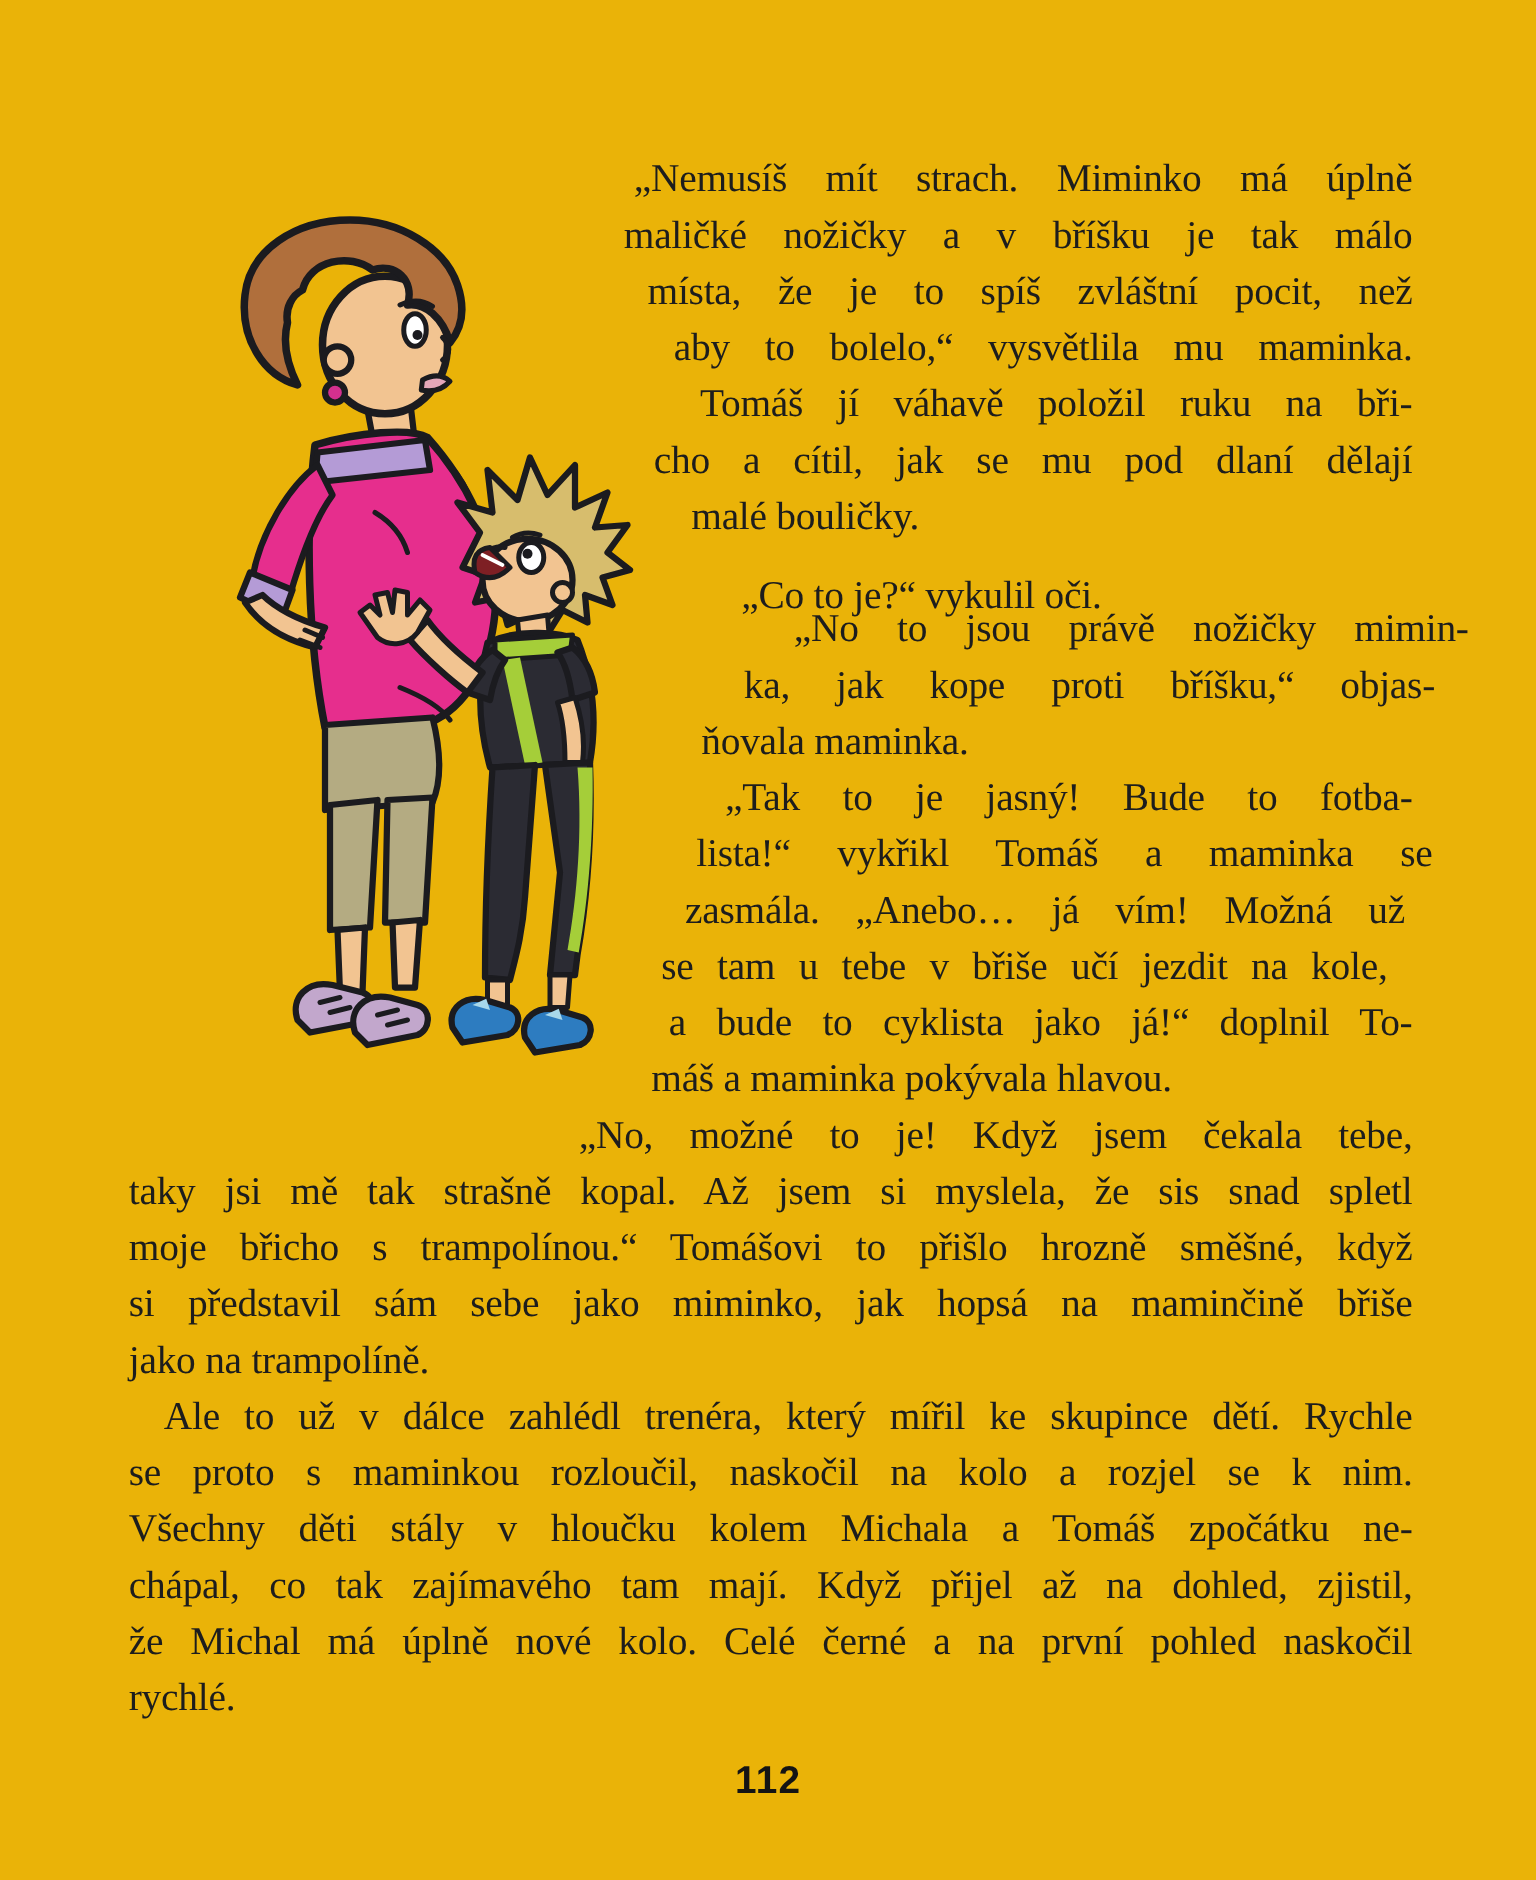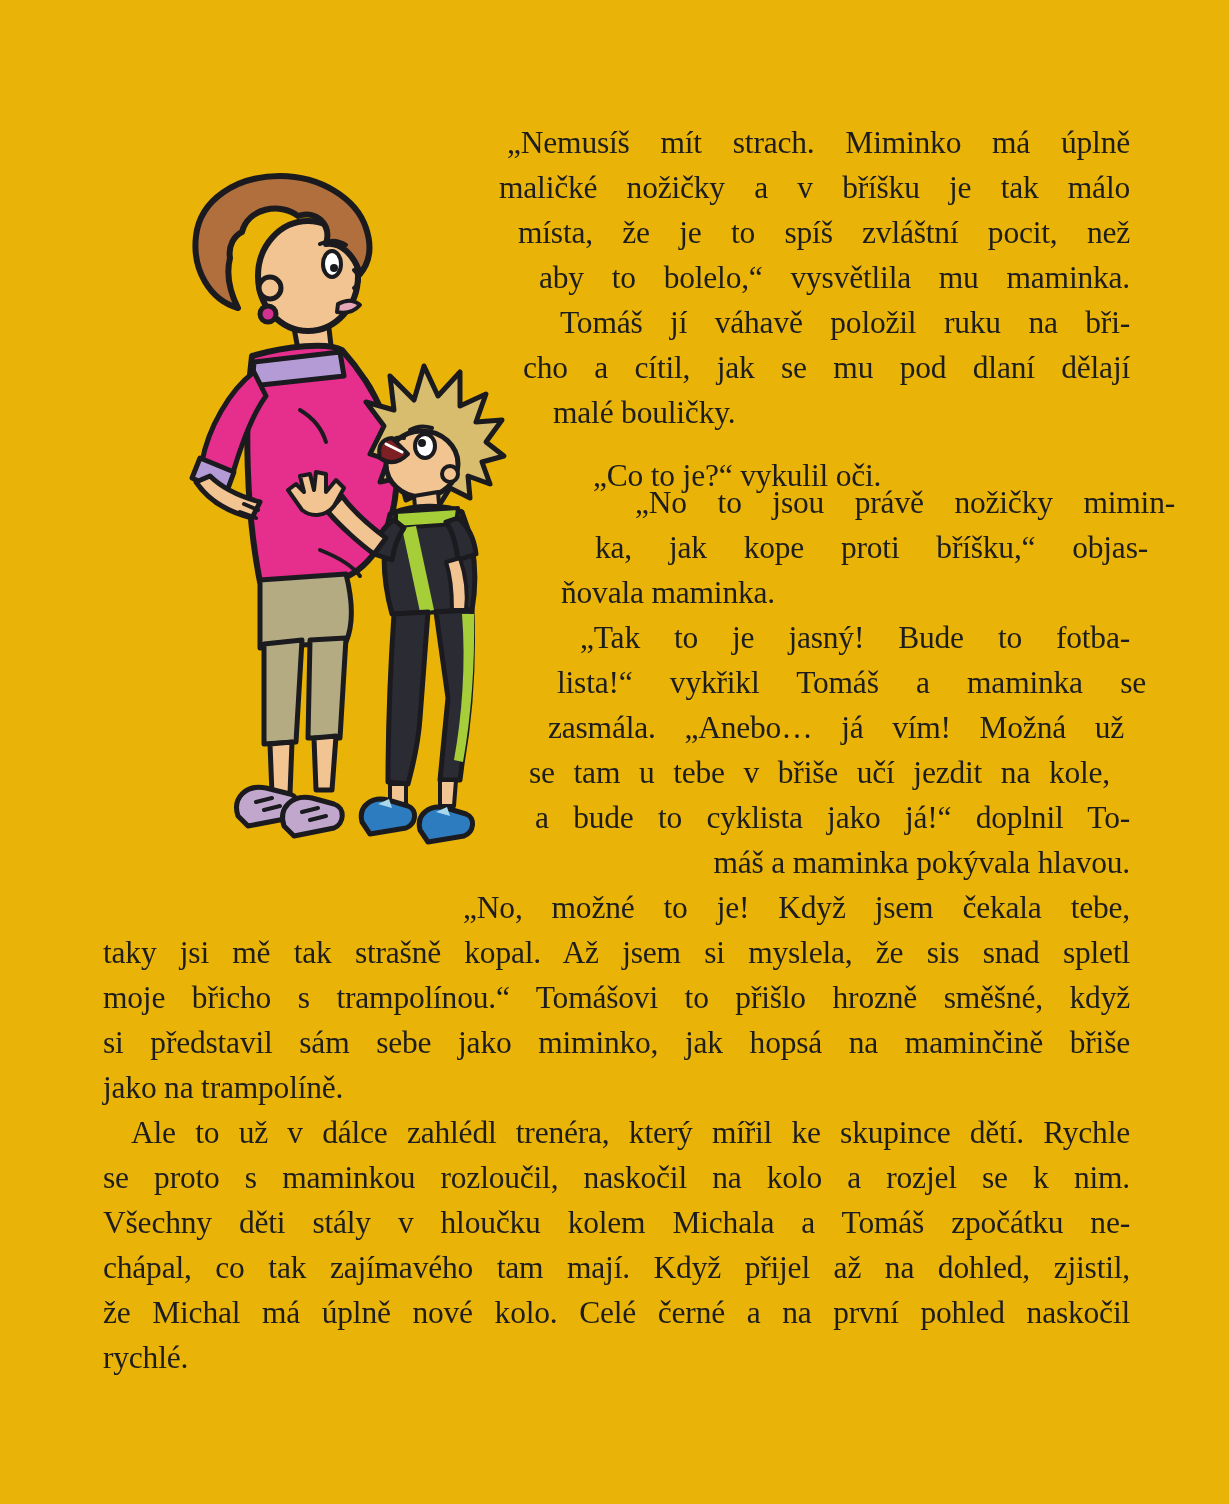--- a/index.html
+++ b/index.html
@@ -156,28 +156,29 @@
       <div class="line left" style="left: 553px; top: 390px; width: 560px;">malé bouličky.</div>
       <div class="line left" style="left: 593px; top: 435px; width: 537px; margin-top: 18px;">„Co to je?“ vykulil oči.</div>
       <div class="line justify" style="left: 590px; top: 480px; width: 540px; margin-left: 45px;">„No to jsou právě nožičky mimin-</div>
       <div class="line justify" style="left: 595px; top: 525px; width: 553px;">ka, jak kope proti bříšku,“ objas-</div>
       <div class="line left" style="left: 561px; top: 570px; width: 560px;">ňovala maminka.</div>
       <div class="line justify" style="left: 580px; top: 615px; width: 550px;">„Tak to je jasný! Bude to fotba-</div>
       <div class="line justify" style="left: 541px; top: 660px; width: 589px; margin-left: 16px;">lista!“ vykřikl Tomáš a maminka se</div>
       <div class="line justify" style="left: 526px; top: 705px; width: 576px; margin-left: 22px;">zasmála. „Anebo… já vím! Možná už</div>
       <div class="line justify" style="left: 529px; top: 750px; width: 581px;">se tam u tebe v břiše učí jezdit na kole,</div>
       <div class="line justify" style="left: 535px; top: 795px; width: 595px;">a bude to cyklista jako já!“ doplnil To-</div>
-      <div class="line left" style="left: 521px; top: 840px; width: 609px; text-align: right;">máš a maminka pokývala hlavou.</div>
+      <div class="line left" style="left: 521px; top: 840px; width: 609px;">máš a maminka pokývala hlavou.</div>
       <div class="line justify" style="left: 463px; top: 885px; width: 667px;">„No, možné to je! Když jsem čekala tebe,</div>
       <div class="line justify" style="left: 103px; top: 930px; width: 1027px;">taky jsi mě tak strašně kopal. Až jsem si myslela, že sis snad spletl</div>
       <div class="line justify" style="left: 103px; top: 975px; width: 1027px;">moje břicho s trampolínou.“ Tomášovi to přišlo hrozně směšné, když</div>
       <div class="line justify" style="left: 103px; top: 1020px; width: 1027px;">si představil sám sebe jako miminko, jak hopsá na maminčině břiše</div>
       <div class="line left" style="left: 103px; top: 1065px; width: 1027px;">jako na trampolíně.</div>
       <div class="line justify" style="left: 131px; top: 1110px; width: 999px;">Ale to už v dálce zahlédl trenéra, který mířil ke skupince dětí. Rychle</div>
       <div class="line justify" style="left: 103px; top: 1155px; width: 1027px;">se proto s maminkou rozloučil, naskočil na kolo a rozjel se k nim.</div>
       <div class="line justify" style="left: 103px; top: 1200px; width: 1027px;">Všechny děti stály v hloučku kolem Michala a Tomáš zpočátku ne-</div>
       <div class="line justify" style="left: 103px; top: 1245px; width: 1027px;">chápal, co tak zajímavého tam mají. Když přijel až na dohled, zjistil,</div>
       <div class="line justify" style="left: 103px; top: 1290px; width: 1027px;">že Michal má úplně nové kolo. Celé černé a na první pohled naskočil</div>
       <div class="line left" style="left: 103px; top: 1335px; width: 1027px;">rychlé.</div>
     </div>
 
+  <div class="page-number">112</div>
 
 </div>
 
 </body></html>

